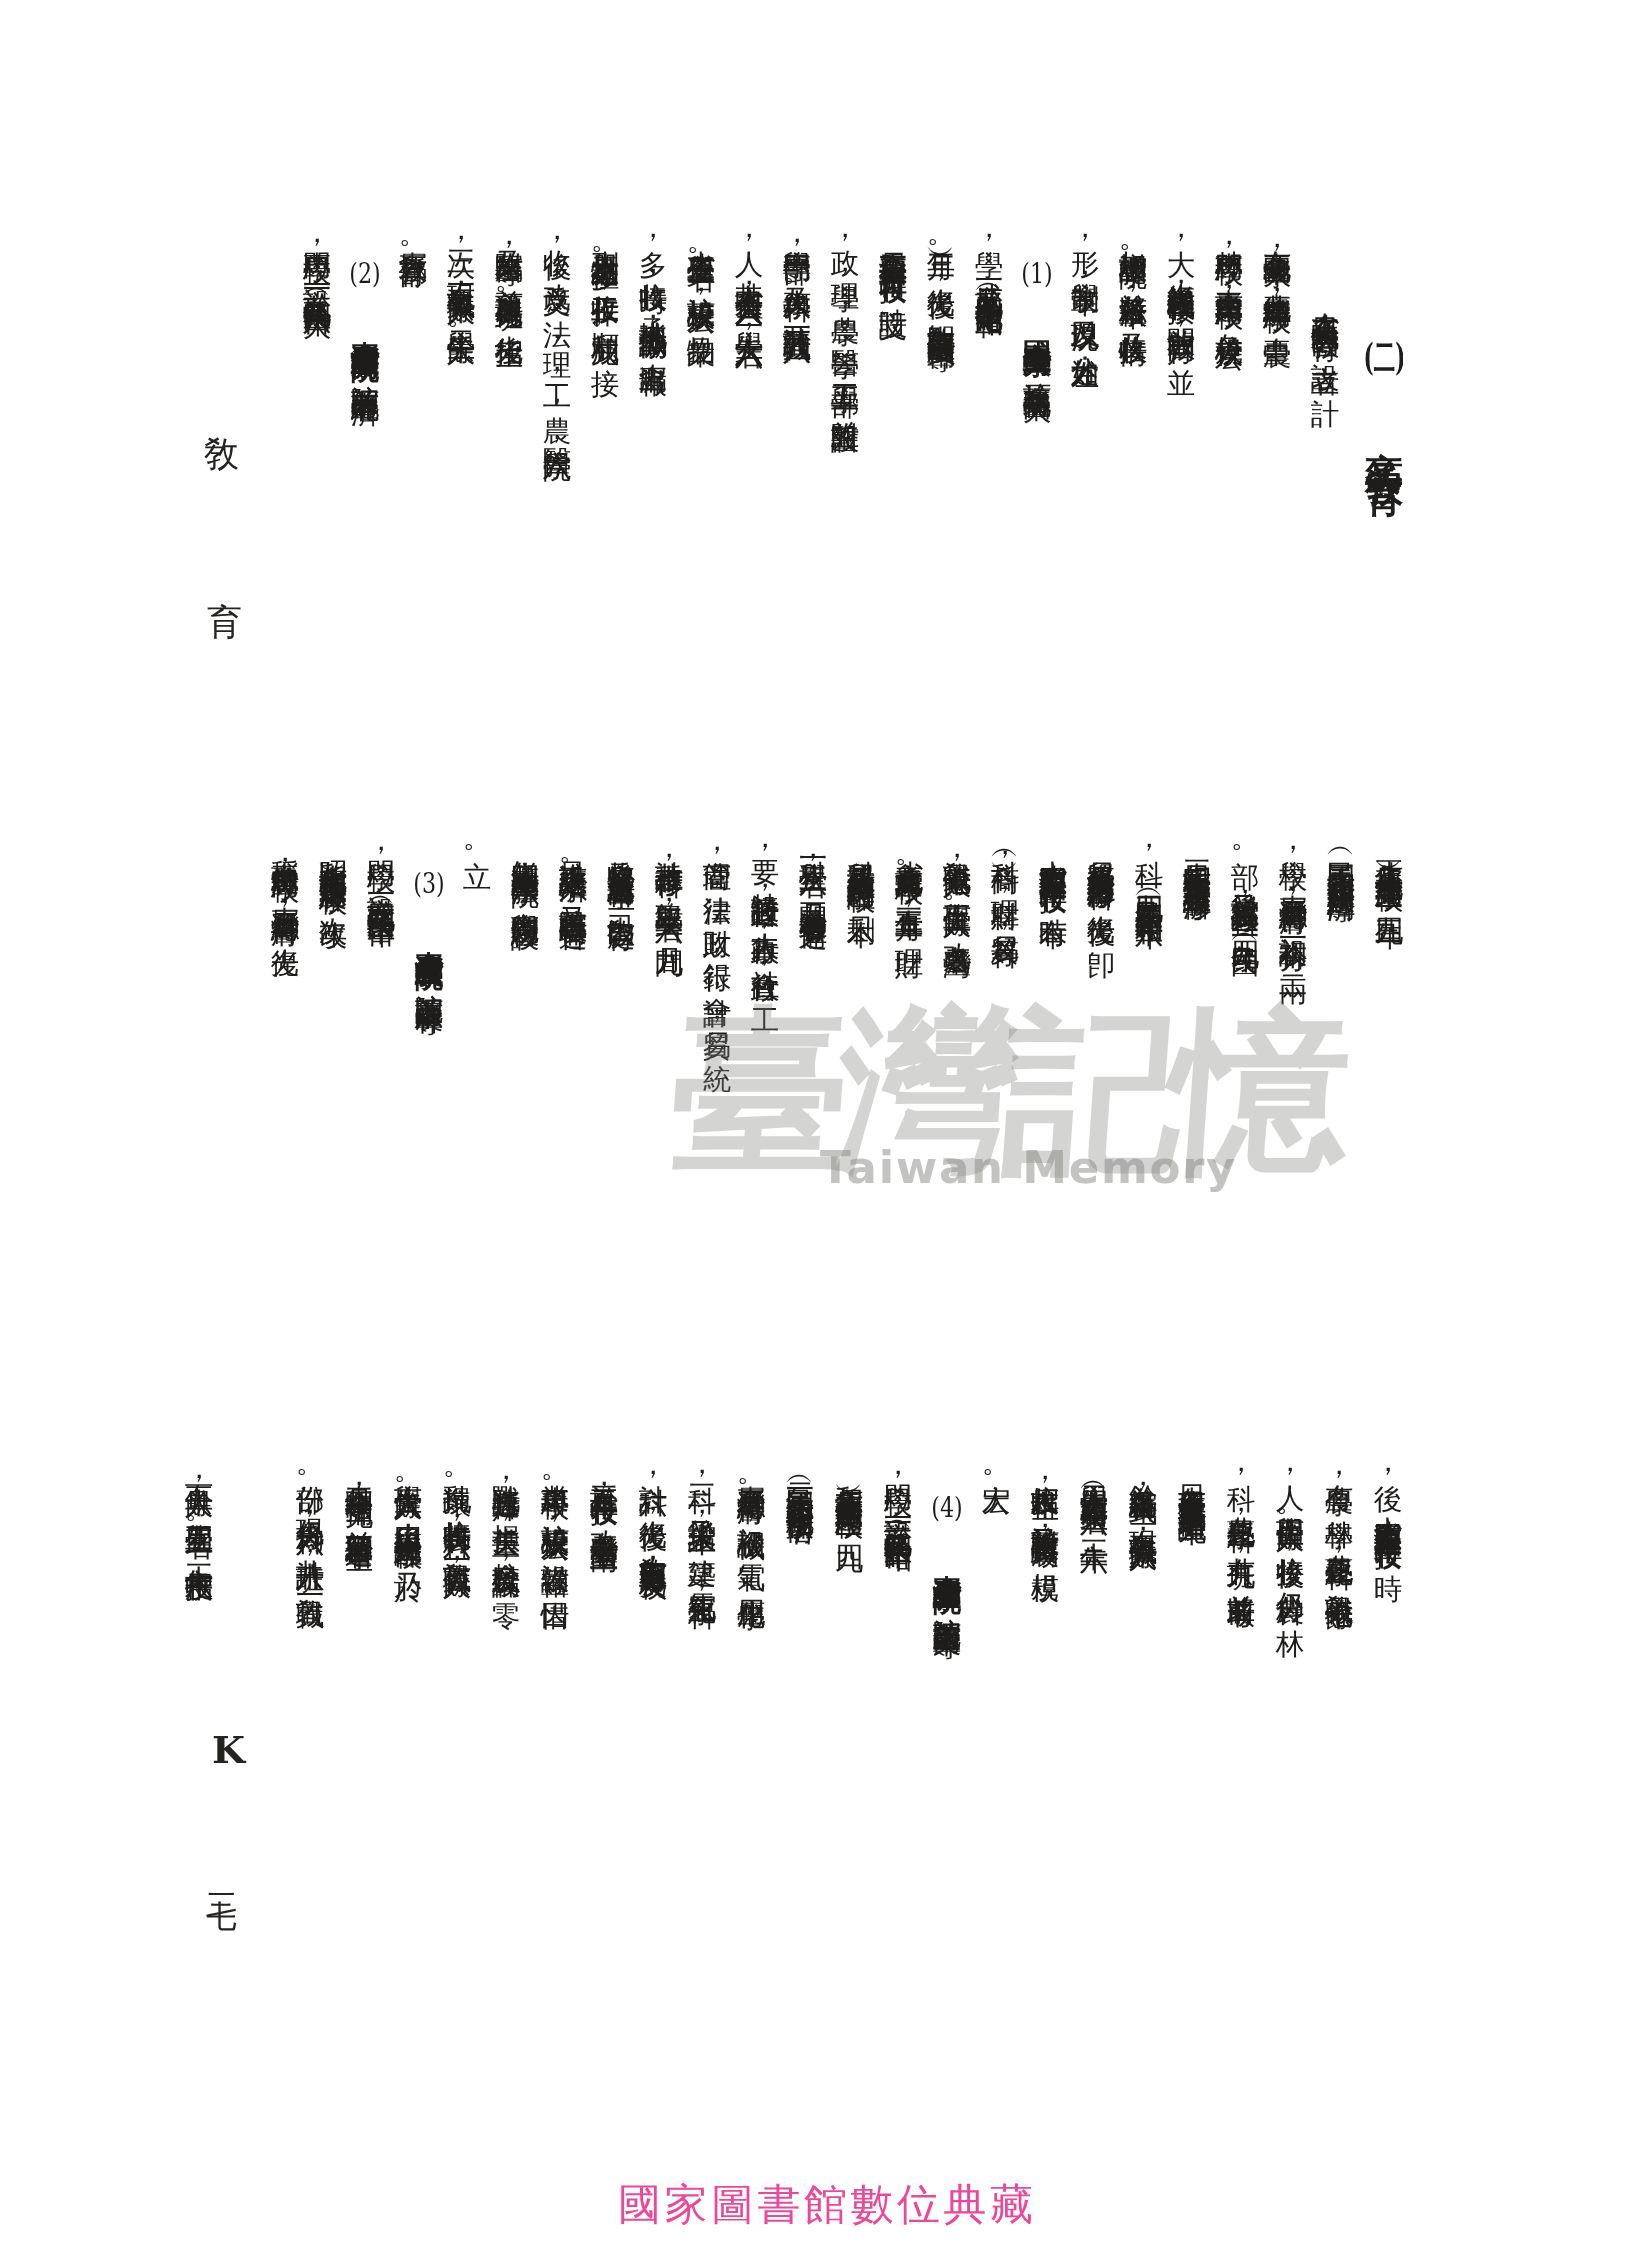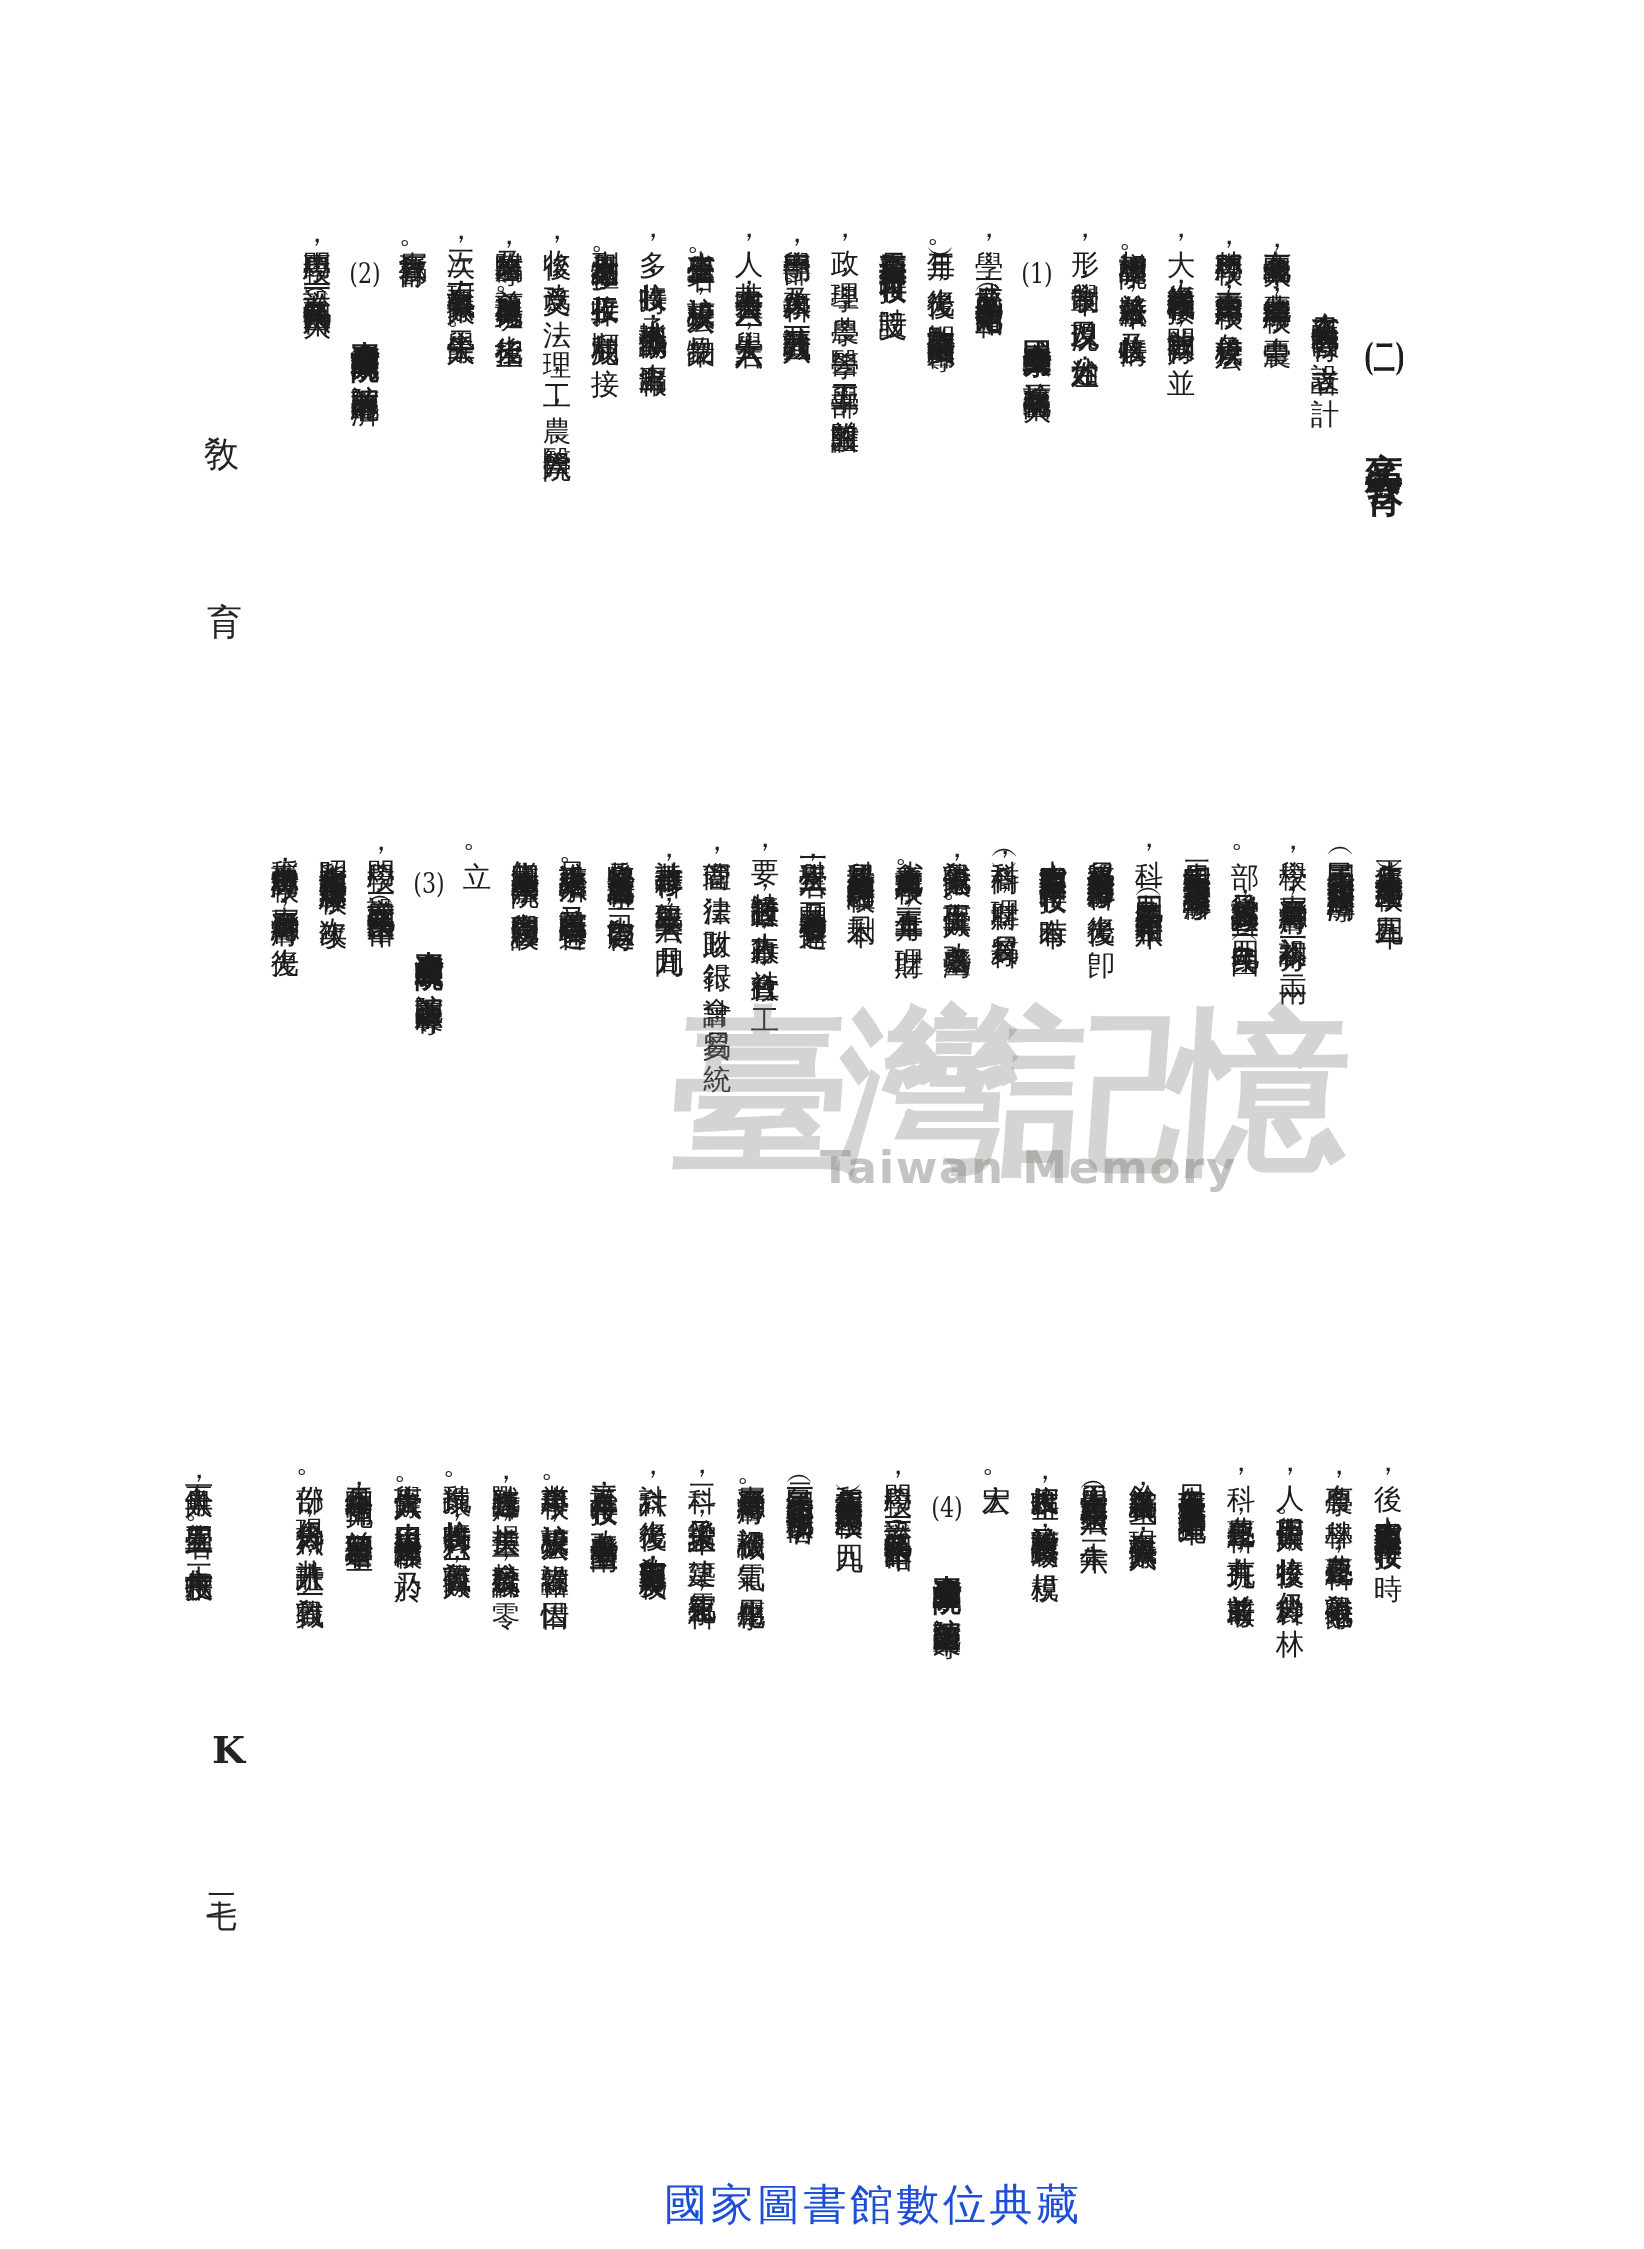--- a/index.html
+++ b/index.html
@@ -58,23 +58,23 @@
   }
   .stamp-latin{
     left:820px;top:1141px;
     font-size:45px;font-weight:bold;letter-spacing:1.7px;
     color:rgba(135,135,132,0.50);
     font-family:"DejaVu Sans","Liberation Sans",sans-serif;
     white-space:nowrap;
   }
   
   .footer{
-    position:absolute;left:664px;top:2176px;
+    position:absolute;left:618px;top:2176px;
     font-size:43px;letter-spacing:3.5px;
-    color:#1d4ed8;
+    color:#ec4899;
     font-family:"DejaVu Sans","Liberation Sans",sans-serif;
     white-space:nowrap;
   }
 </style>
 </head>
 <body>
 
 <section class="vrow row1">
     <div class="col col-title" style="padding-top: 109px;"><span class="hnum">(二)</span>　<span>高等敎育</span></div>
     <div class="col" style="padding-top: 62px;"><span>本省在日人時代的高等敎育，設立者，計</span></div>

